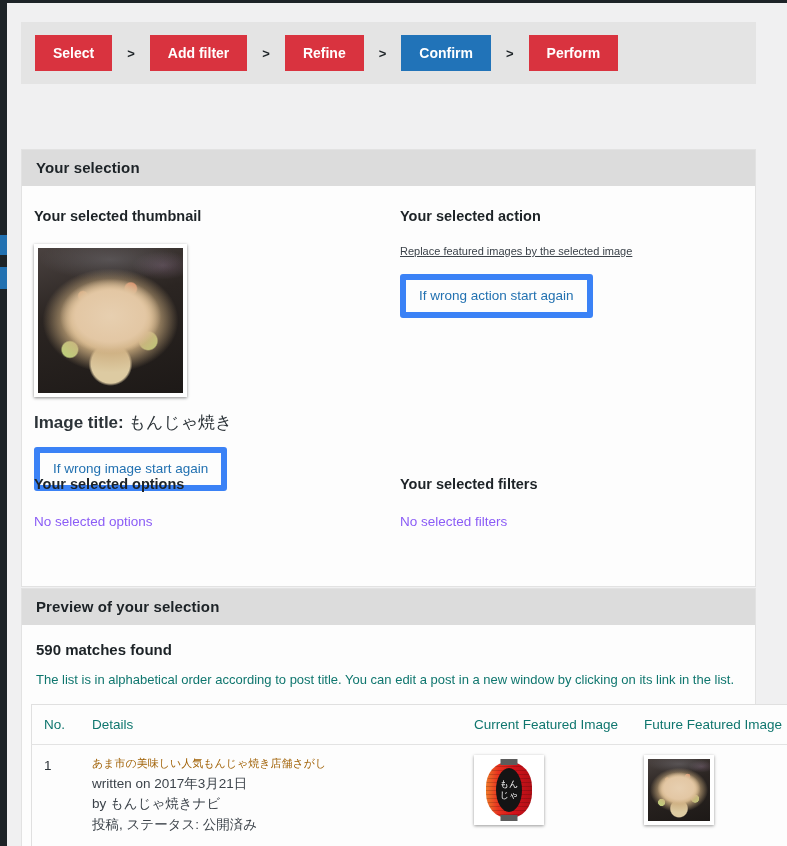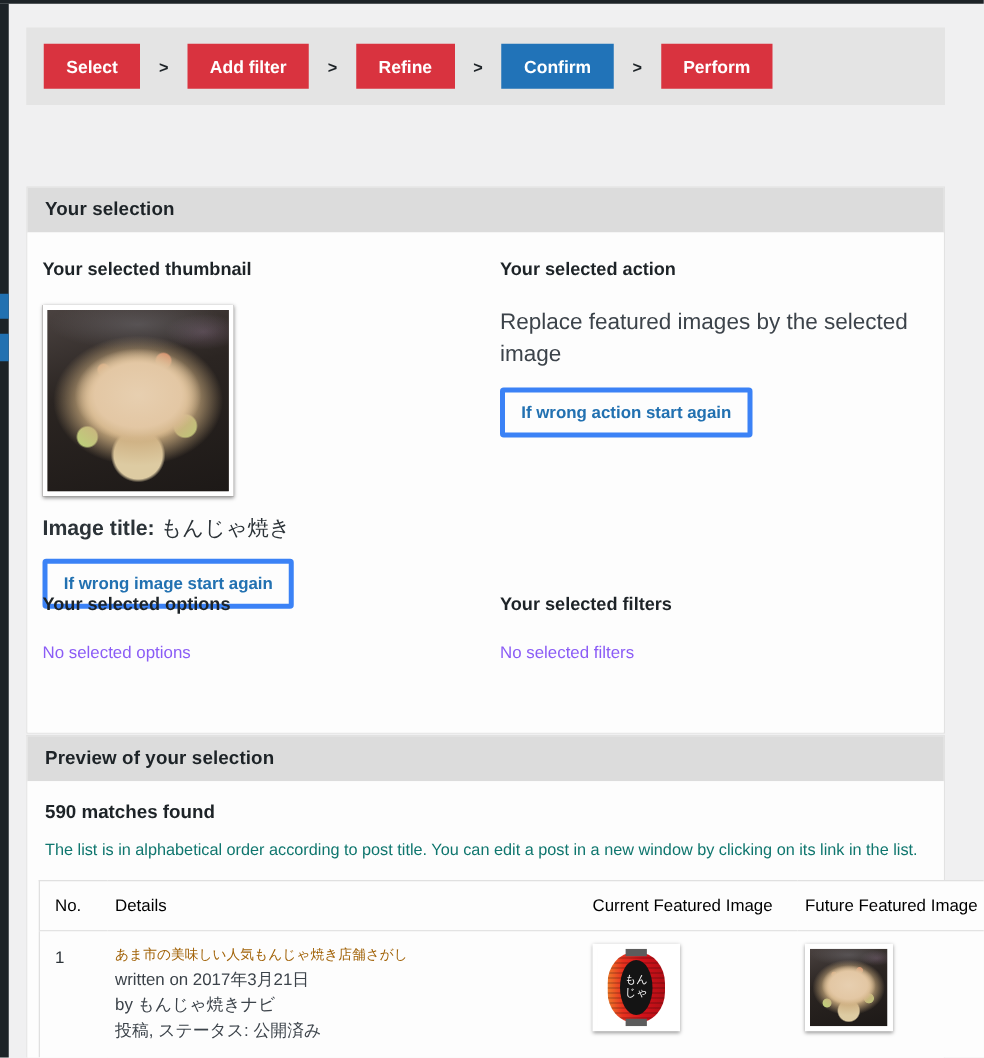--- a/index.html
+++ b/index.html
@@ -117,24 +117,25 @@
   .col-left  { position: absolute; left: 12px;  width: 360px; }
   .col-right { position: absolute; left: 378px; width: 350px; }
 
   .sub-head {
     font-size: 14.5px;
     font-weight: 600;
     color: #1d2327;
     margin: 0 0 20px 0;
   }
   .body-text {
-    font-size: 18px;
+    font-size: 11px;
     color: #3c434a;
     margin: 16px 0 14px 0;
     line-height: 1.45;
+    text-decoration: underline;
   }
 
   .thumb-frame {
     width: 153px;
     height: 153px;
     border: 4px solid #fff;
     box-shadow: 0 1px 3px rgba(0,0,0,.45);
     box-sizing: border-box;
     overflow: hidden;
     background: #2a2420;
@@ -166,30 +167,29 @@
   .caption {
     font-size: 17px;
     color: #2c3338;
     margin: 14px 0 13px 0;
   }
   .caption b { font-weight: 700; }
 
   .ghost-btn {
     display: inline-block;
     background: #fdfdfd;
-    border: 4px solid #3b82f6;
+    border: 6px solid #3b82f6;
     border-radius: 3px;
     color: #2271b1;
     font-family: "Liberation Sans", sans-serif;
     font-size: 13.5px;
     padding: 8px 13px;
     line-height: 1.2;
     cursor: pointer;
     white-space: nowrap;
-    font-weight: bold;
   }
 
   .row2-left  { position: absolute; left: 12px;  top: 290px; width: 360px; }
   .row2-right { position: absolute; left: 378px; top: 290px; width: 350px; }
   .row2-left .sub-head, .row2-right .sub-head { margin-bottom: 22px; }
   .muted { font-size: 13.5px; color: #8b5cf6; margin: 0; }
 
   
   #panel-preview { top: 585px; height: 260px; border-bottom: none; }
   #preview-body { padding: 0; }
@@ -213,21 +213,21 @@
     margin: 0 0 0 9px;
     border-collapse: collapse;
     background: #fdfdfd;
     border: 1px solid #e0e0e0;
     border-bottom: none;
     table-layout: fixed;
   }
   table.results th {
     font-size: 13.5px;
     font-weight: 400;
-    color: #000000;
+    color: #0f766e;
     text-align: left;
     padding: 12px 6px 12px 6px;
     border-bottom: 1px solid #e3e3e3;
     vertical-align: middle;
     background: #fdfdfd;
   }
   table.results td {
     padding: 10px 6px;
     vertical-align: top;
     background: #fdfdfd;

